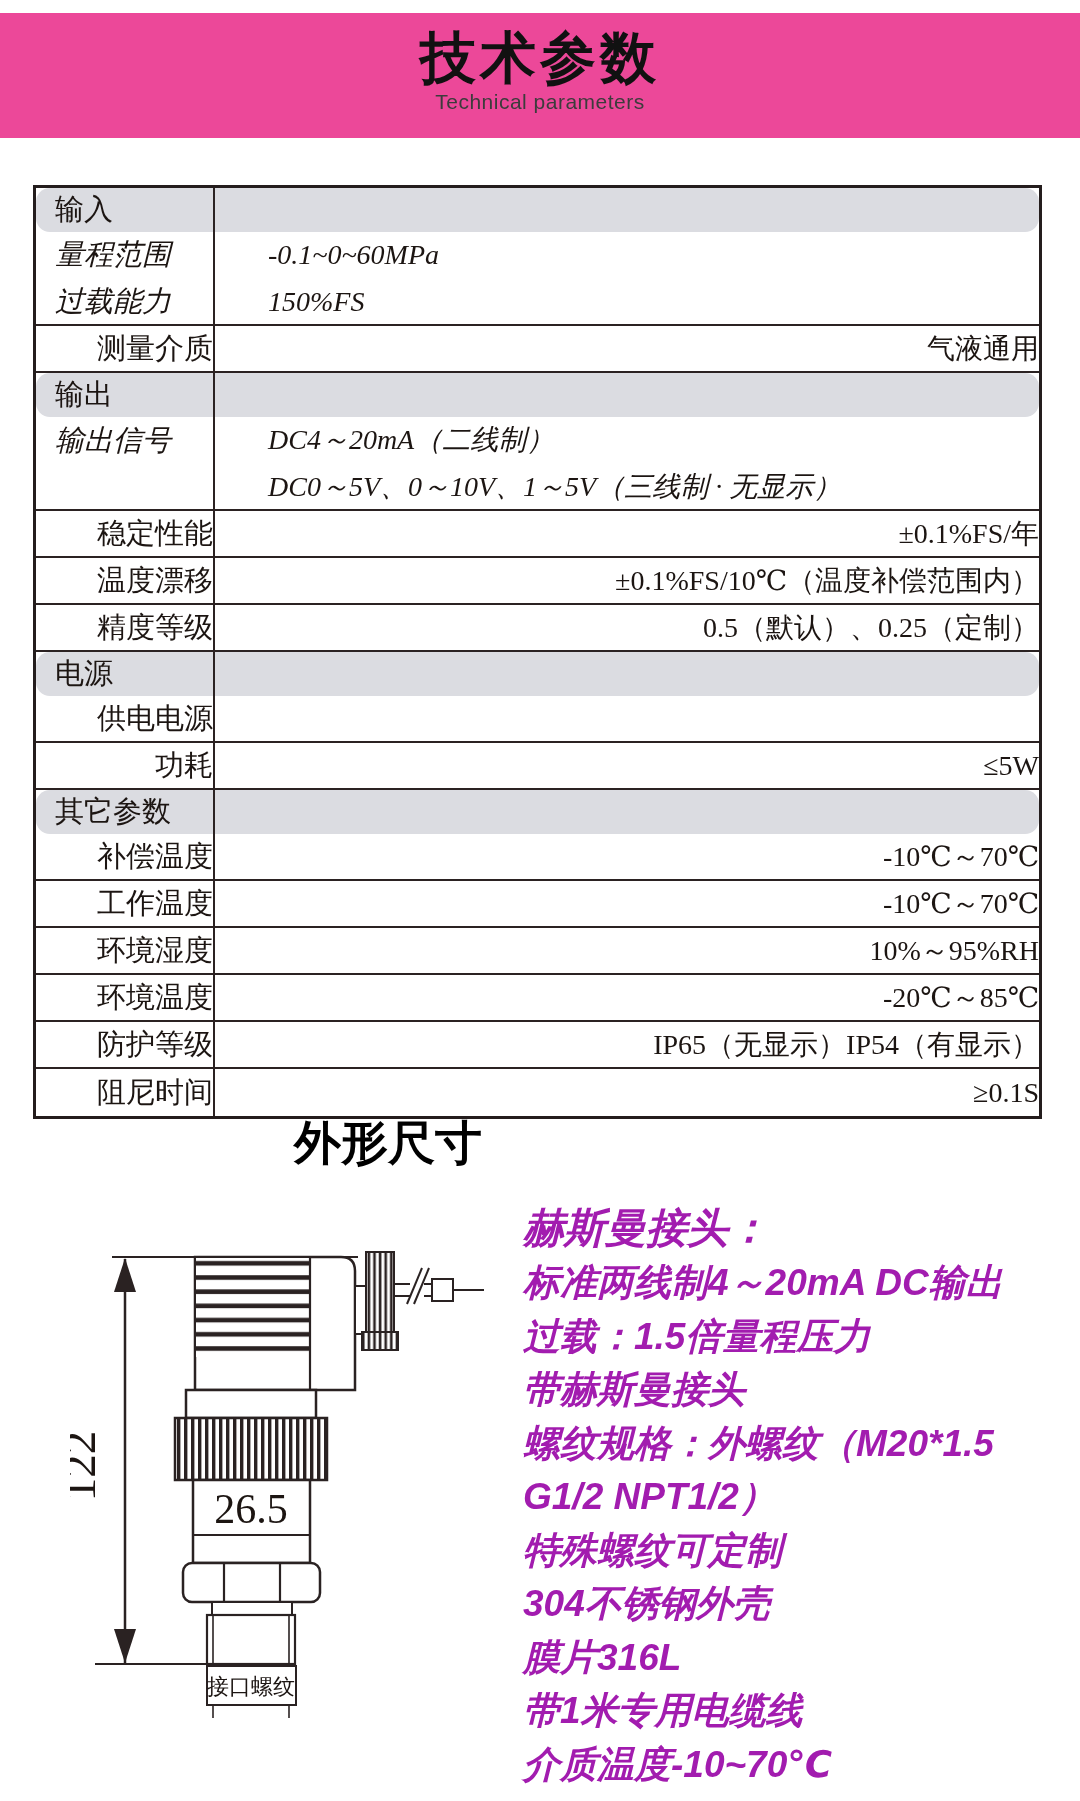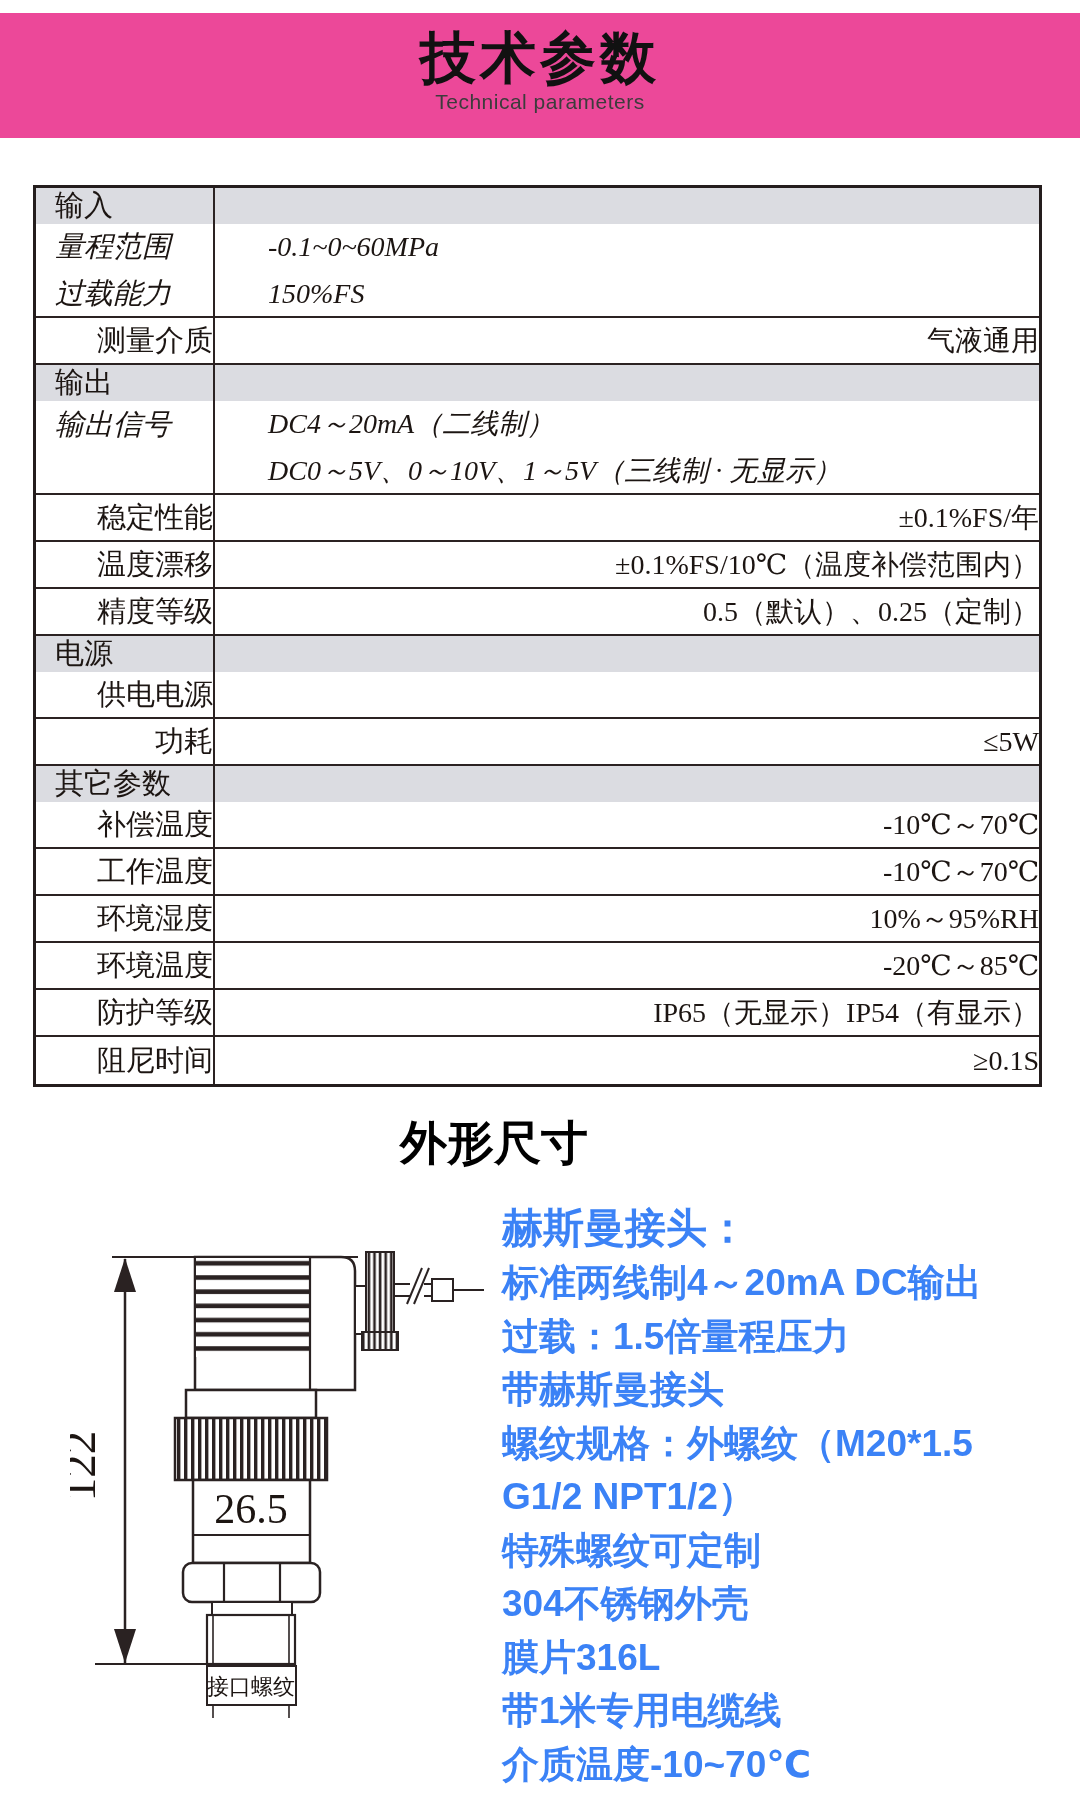--- a/index.html
+++ b/index.html
@@ -23,44 +23,44 @@
   }
   
   .spec-table{
     position:absolute;left:33px;top:185px;width:1009px;
     border:3px solid #241d1d;box-sizing:border-box;background:#fff;
   }
   .trow{display:flex;box-sizing:border-box;border-bottom:2px solid #2b2222;}
   .trow:last-child{border-bottom:none;}
   .trow.section{border-bottom:none;background:#dbdce1;}
   .trow.single{height:47px;text-align:right;}
-  .trow.section{height:36px;}
+  .trow.section{height:44px;border-radius:14px;}
   .trow.double{height:94px;}
   .tlabel{
     width:179px;flex:0 0 179px;border-right:2px solid #2b2222;
     box-sizing:border-box;padding-left:19px;
     font-size:29px;display:flex;flex-direction:column;justify-content:center;
   }
   .tvalue{
     flex:1;box-sizing:border-box;padding-left:53px;font-size:28px;
     display:flex;flex-direction:column;justify-content:center;
   }
   .trow.double .tlabel,.trow.double .tvalue{justify-content:center;font-style:italic;}
   .tline{height:47px;line-height:47px;white-space:nowrap;}
   
   .shape-heading{
-    position:absolute;left:294px;top:1112px;width:400px;text-align:center;
+    position:absolute;left:294px;top:1112px;width:400px;text-align:left;
     font-family:"Liberation Sans","DejaVu Sans",sans-serif;
     font-weight:bold;font-size:47px;color:#000;
   }
   
   .connector-info{
-    position:absolute;left:502px;top:1200px;width:530px;
+    position:absolute;left:523px;top:1200px;width:530px;
     font-family:"Liberation Sans","DejaVu Sans",sans-serif;
-    font-weight:bold;color:#3b82f6;
+    font-weight:bold;color:#a21caf;font-style:italic;
   }
   .cheading{font-size:41px;line-height:56px;}
   .cline{font-size:37px;line-height:53.5px;white-space:nowrap;}
   
   .drawing{position:absolute;left:70px;top:1240px;width:420px;height:480px;}
   svg text{font-family:"Liberation Serif","DejaVu Serif",serif;fill:#1c1512;}
 </style>
 </head>
 <body>
 

